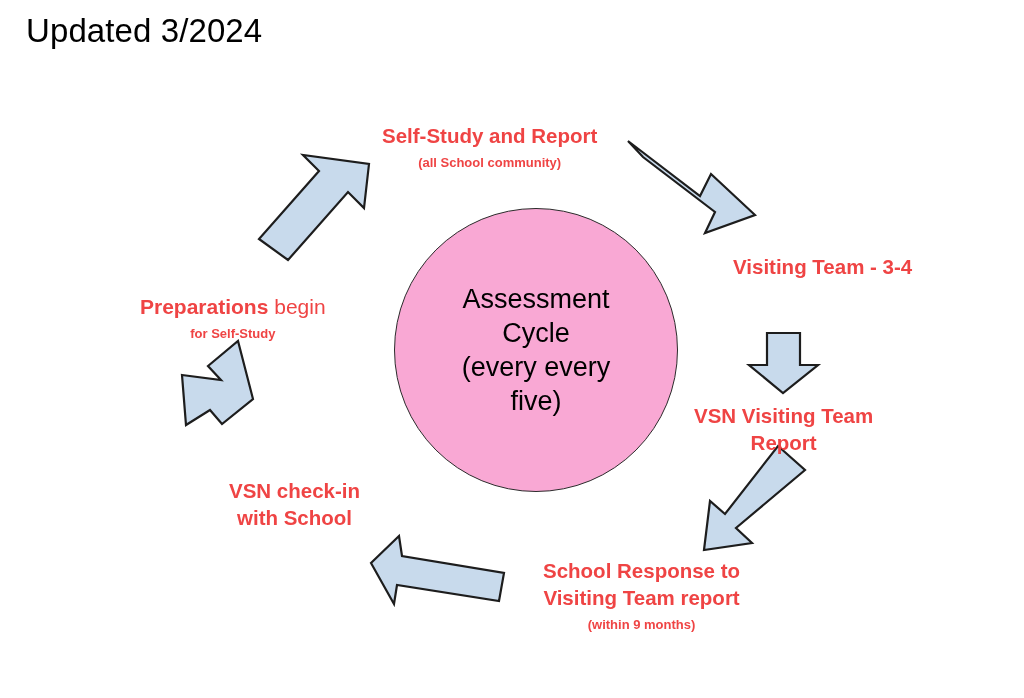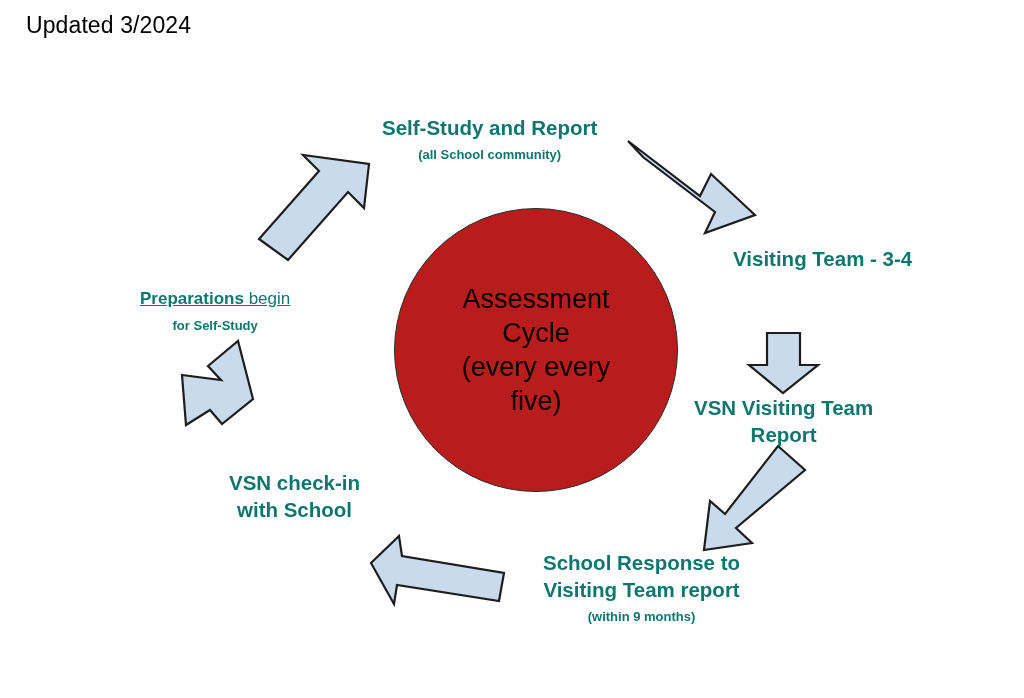--- a/index.html
+++ b/index.html
@@ -18,35 +18,35 @@
     height: 698px;
     background: #ffffff;
     overflow: hidden;
   }
   .abs { position: absolute; }
 
   
   #updated-stamp {
     left: 26px;
     top: 12px;
-    font-size: 23px;
+    font-size: 33px;
     font-weight: 400;
     letter-spacing: 0.1px;
     color: #000;
     white-space: nowrap;
   }
 
   
   #cycle-circle {
     left: 394px;
     top: 208px;
     width: 284px;
     height: 284px;
     border-radius: 50%;
-    background: #b91c1c;
+    background: #f9a8d4;
     border: 1.6px solid #2b2b2b;
     box-sizing: border-box;
     display: flex;
     flex-direction: column;
     align-items: center;
     justify-content: center;
   }
   #cycle-circle .line {
     font-size: 27px;
     line-height: 34px;
@@ -65,40 +65,40 @@
   }
   #arrow-layer polygon {
     fill: #c8daec;
     stroke: #1d1d1d;
     stroke-width: 2.2;
     stroke-linejoin: miter;
   }
 
   
   .label-block {
-    color: #0f766e;
+    color: #ef4444;
     line-height: 27px;
+    margin-top: 8px;
   }
   .label-block .l-bold {
     font-weight: bold;
     font-size: 20.5px;
     white-space: nowrap;
     display: block;
   }
   .label-block .l-reg {
     font-weight: 700;
     font-size: 13px;
     white-space: nowrap;
     display: block;
   }
   .label-block .l-mixed {
-    font-size: 17px;
+    font-size: 21px;
     white-space: nowrap;
     display: block;
-    text-decoration: underline;
   }
   .label-block .l-mixed b { font-weight: bold; }
 
   .ctr { text-align: center; }
   .lft { text-align: center; }
 
   
   #label-self-study { left: 382px; top: 114px; }
   #label-visiting-team { left: 733px; top: 245px; }
   #label-vsn-report { left: 694px; top: 394px; }

